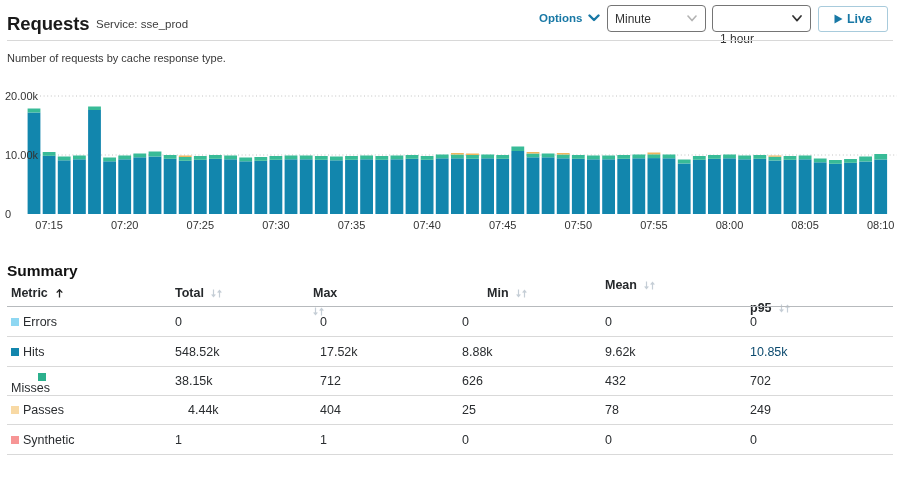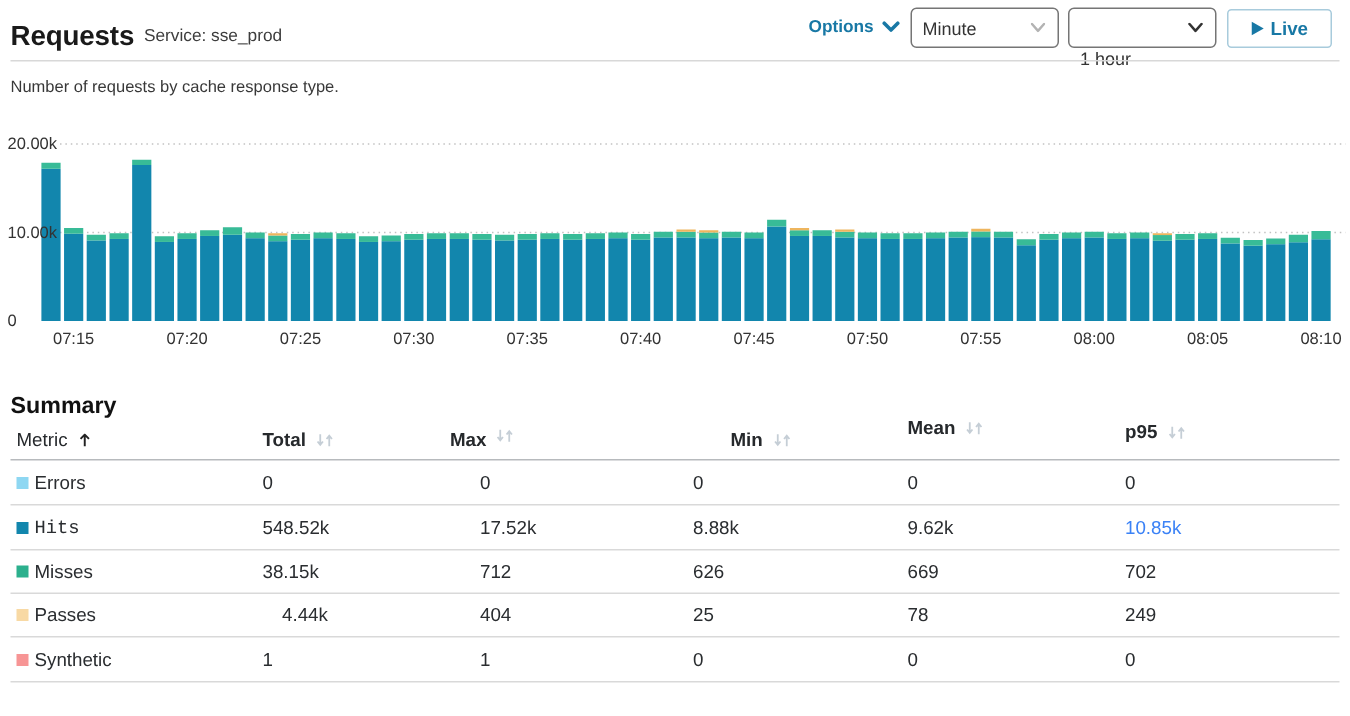--- a/index.html
+++ b/index.html
@@ -177,54 +177,54 @@
 <text x="502.7" y="144" text-anchor="middle" font-size="11" fill="#333">07:45</text>
 <text x="578.3" y="144" text-anchor="middle" font-size="11" fill="#333">07:50</text>
 <text x="653.9" y="144" text-anchor="middle" font-size="11" fill="#333">07:55</text>
 <text x="729.5" y="144" text-anchor="middle" font-size="11" fill="#333">08:00</text>
 <text x="805.1" y="144" text-anchor="middle" font-size="11" fill="#333">08:05</text>
 <text x="880.7" y="144" text-anchor="middle" font-size="11" fill="#333">08:10</text>
 </svg>
 
 <div style="position:absolute;left:7px;top:262px;font-size:15.5px;font-weight:bold;color:#111;">Summary</div>
 <div style="position:absolute;left:11px;top:286px;height:14px;display:flex;align-items:center;gap:7px;">
-    <span style="font-weight:normal;font-size:12.5px;color:#26292c;">Metric</span>
+    <span style="font-weight:bold;font-size:12.5px;color:#26292c;">Metric</span>
     <svg width="9" height="9" viewBox="0 0 9 9" style="flex:none">
 <path d="M4.5 8.5 V1 M1.7 3.6 L4.5 0.7 L7.3 3.6" stroke="#222" stroke-width="1.3" fill="none"></path>
 </svg>
   </div>
 <div style="position:absolute;left:175px;top:286px;height:14px;display:flex;align-items:center;gap:7px;">
     <span style="font-weight:bold;font-size:12.5px;color:#26292c;">Total</span>
     <svg width="11" height="9" viewBox="0 0 11 9" style="flex:none">
 <path d="M2.5 0.5 V7 M0.7 5.3 L2.5 7.6 L4.3 5.3" stroke="#c5ced6" stroke-width="1.2" fill="none"></path>
 <path d="M8.5 8.5 V2 M6.7 3.7 L8.5 1.4 L10.3 3.7" stroke="#c5ced6" stroke-width="1.2" fill="none"></path>
 </svg>
   </div>
-<div style="position:absolute;left:300px;top:286px;height:14px;display:flex;align-items:flex-start;gap:7px;">
+<div style="position:absolute;left:313px;top:286px;height:14px;display:flex;align-items:flex-start;gap:7px;flex-direction:column;">
     <span style="font-weight:bold;font-size:12.5px;color:#26292c;">Max</span>
     <svg width="11" height="9" viewBox="0 0 11 9" style="flex:none">
 <path d="M2.5 0.5 V7 M0.7 5.3 L2.5 7.6 L4.3 5.3" stroke="#c5ced6" stroke-width="1.2" fill="none"></path>
 <path d="M8.5 8.5 V2 M6.7 3.7 L8.5 1.4 L10.3 3.7" stroke="#c5ced6" stroke-width="1.2" fill="none"></path>
 </svg>
   </div>
 <div style="position:absolute;left:462px;top:286px;height:14px;display:flex;align-items:center;gap:7px;">
     <span style="font-weight:bold;font-size:12.5px;color:#26292c;padding-left:25px;">Min</span>
     <svg width="11" height="9" viewBox="0 0 11 9" style="flex:none">
 <path d="M2.5 0.5 V7 M0.7 5.3 L2.5 7.6 L4.3 5.3" stroke="#c5ced6" stroke-width="1.2" fill="none"></path>
 <path d="M8.5 8.5 V2 M6.7 3.7 L8.5 1.4 L10.3 3.7" stroke="#c5ced6" stroke-width="1.2" fill="none"></path>
 </svg>
   </div>
 <div style="position:absolute;left:605px;top:278px;height:14px;display:flex;align-items:center;gap:7px;text-align:center;">
     <span style="font-weight:bold;font-size:12.5px;color:#26292c;">Mean</span>
     <svg width="11" height="9" viewBox="0 0 11 9" style="flex:none">
 <path d="M2.5 0.5 V7 M0.7 5.3 L2.5 7.6 L4.3 5.3" stroke="#c5ced6" stroke-width="1.2" fill="none"></path>
 <path d="M8.5 8.5 V2 M6.7 3.7 L8.5 1.4 L10.3 3.7" stroke="#c5ced6" stroke-width="1.2" fill="none"></path>
 </svg>
   </div>
-<div style="position:absolute;left:750px;top:281px;height:14px;display:flex;align-items:center;gap:7px;">
+<div style="position:absolute;left:750px;top:301px;height:14px;display:flex;align-items:center;gap:7px;">
     <span style="font-weight:bold;font-size:12.5px;color:#26292c;">p95</span>
     <svg width="11" height="9" viewBox="0 0 11 9" style="flex:none">
 <path d="M2.5 0.5 V7 M0.7 5.3 L2.5 7.6 L4.3 5.3" stroke="#c5ced6" stroke-width="1.2" fill="none"></path>
 <path d="M8.5 8.5 V2 M6.7 3.7 L8.5 1.4 L10.3 3.7" stroke="#c5ced6" stroke-width="1.2" fill="none"></path>
 </svg>
   </div>
 <div style="position:absolute;left:7px;top:306px;width:886px;height:0;border-top:1px solid #b7babd;"></div>
 <div style="position:absolute;left:7px;top:336px;width:886px;height:0;border-top:1px solid #d9d9d9;"></div>
 <div style="position:absolute;left:7px;top:366px;width:886px;height:0;border-top:1px solid #d9d9d9;"></div>
 <div style="position:absolute;left:7px;top:395px;width:886px;height:0;border-top:1px solid #d9d9d9;"></div>
@@ -232,37 +232,37 @@
 <div style="position:absolute;left:7px;top:454px;width:886px;height:0;border-top:1px solid #d9d9d9;"></div>
 <div style="position:absolute;left:11px;top:314px;height:16px;display:flex;align-items:center;">
     <span style="width:8px;height:8px;background:#8ed7f2;margin-right:4px;flex:none;"></span>
     <span style="font-size:12.5px;color:#2a2d30;">Errors</span>
   </div>
 <div style="position:absolute;left:175px;top:314px;height:16px;line-height:16px;font-size:12.5px;color:#2a2d30;">0</div>
 <div style="position:absolute;left:320px;top:314px;height:16px;line-height:16px;font-size:12.5px;color:#2a2d30;">0</div>
 <div style="position:absolute;left:462px;top:314px;height:16px;line-height:16px;font-size:12.5px;color:#2a2d30;">0</div>
 <div style="position:absolute;left:605px;top:314px;height:16px;line-height:16px;font-size:12.5px;color:#2a2d30;">0</div>
 <div style="position:absolute;left:750px;top:314px;height:16px;line-height:16px;font-size:12.5px;color:#2a2d30;">0</div>
-<div style="position:absolute;left:11px;top:343.5px;height:16px;display:flex;align-items:center;font-family:Liberation Mono, monospace;">
+<div style="position:absolute;left:11px;top:343.5px;height:16px;display:flex;align-items:center;">
     <span style="width:8px;height:8px;background:#1286ad;margin-right:4px;flex:none;"></span>
     <span style="font-size:12.5px;color:#2a2d30;">Hits</span>
   </div>
 <div style="position:absolute;left:175px;top:343.5px;height:16px;line-height:16px;font-size:12.5px;color:#2a2d30;">548.52k</div>
 <div style="position:absolute;left:320px;top:343.5px;height:16px;line-height:16px;font-size:12.5px;color:#2a2d30;">17.52k</div>
 <div style="position:absolute;left:462px;top:343.5px;height:16px;line-height:16px;font-size:12.5px;color:#2a2d30;">8.88k</div>
 <div style="position:absolute;left:605px;top:343.5px;height:16px;line-height:16px;font-size:12.5px;color:#2a2d30;">9.62k</div>
-<div style="position:absolute;left:750px;top:343.5px;height:16px;line-height:16px;font-size:12.5px;color:#3b82f6;">10.85k</div>
-<div style="position:absolute;left:11px;top:373px;height:16px;display:flex;align-items:center;">
+<div style="position:absolute;left:750px;top:343.5px;height:16px;line-height:16px;font-size:12.5px;color:#0c4a6e;">10.85k</div>
+<div style="position:absolute;left:11px;top:373px;height:16px;display:flex;align-items:flex-end;flex-direction:column;">
     <span style="width:8px;height:8px;background:#2cb08d;margin-right:4px;flex:none;"></span>
     <span style="font-size:12.5px;color:#2a2d30;">Misses</span>
   </div>
 <div style="position:absolute;left:175px;top:373px;height:16px;line-height:16px;font-size:12.5px;color:#2a2d30;">38.15k</div>
 <div style="position:absolute;left:320px;top:373px;height:16px;line-height:16px;font-size:12.5px;color:#2a2d30;">712</div>
 <div style="position:absolute;left:462px;top:373px;height:16px;line-height:16px;font-size:12.5px;color:#2a2d30;">626</div>
-<div style="position:absolute;left:605px;top:373px;height:16px;line-height:16px;font-size:12.5px;color:#2a2d30;">669</div>
+<div style="position:absolute;left:605px;top:373px;height:16px;line-height:16px;font-size:12.5px;color:#2a2d30;">432</div>
 <div style="position:absolute;left:750px;top:373px;height:16px;line-height:16px;font-size:12.5px;color:#2a2d30;">702</div>
 <div style="position:absolute;left:11px;top:402px;height:16px;display:flex;align-items:center;">
     <span style="width:8px;height:8px;background:#f8d9a4;margin-right:4px;flex:none;"></span>
     <span style="font-size:12.5px;color:#2a2d30;">Passes</span>
   </div>
 <div style="position:absolute;left:188px;top:402px;height:16px;line-height:16px;font-size:12.5px;color:#2a2d30;">4.44k</div>
 <div style="position:absolute;left:320px;top:402px;height:16px;line-height:16px;font-size:12.5px;color:#2a2d30;">404</div>
 <div style="position:absolute;left:462px;top:402px;height:16px;line-height:16px;font-size:12.5px;color:#2a2d30;">25</div>
 <div style="position:absolute;left:605px;top:402px;height:16px;line-height:16px;font-size:12.5px;color:#2a2d30;">78</div>
 <div style="position:absolute;left:750px;top:402px;height:16px;line-height:16px;font-size:12.5px;color:#2a2d30;">249</div>

